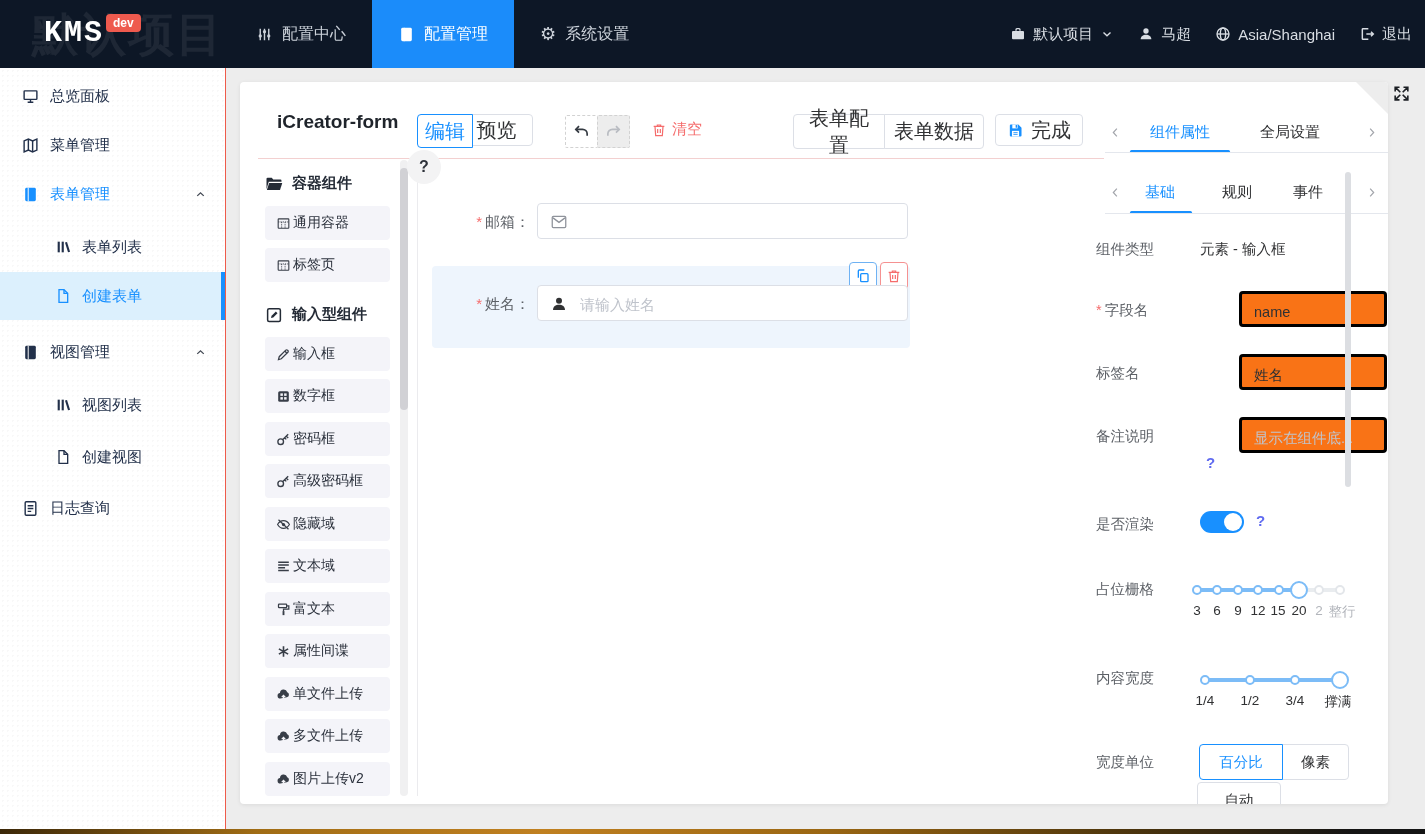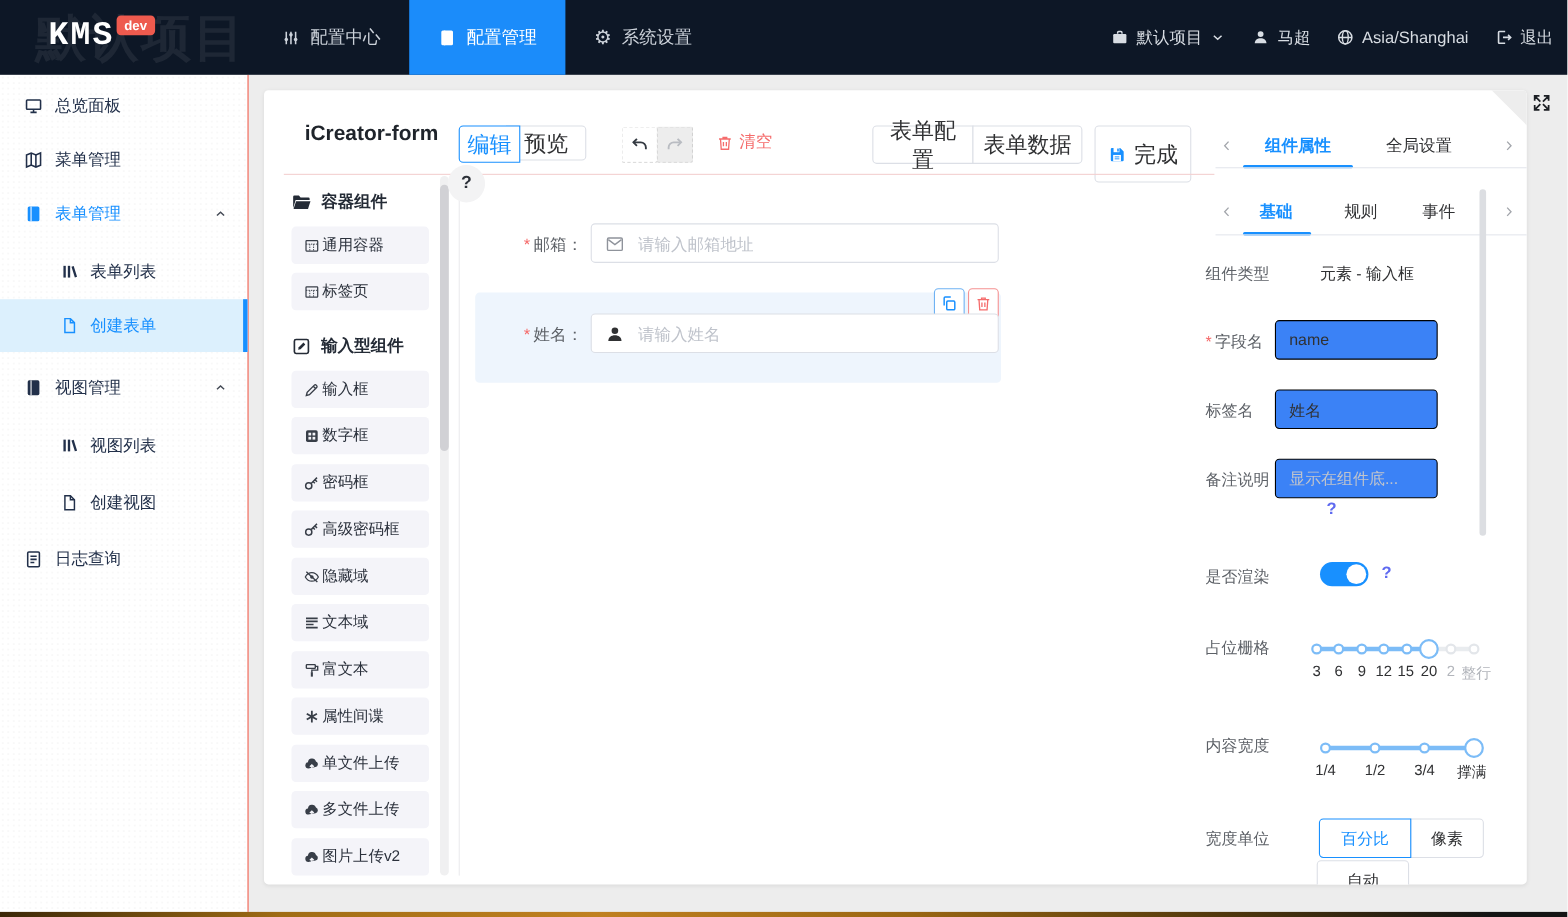--- a/index.html
+++ b/index.html
@@ -52,21 +52,21 @@
             border-radius:4px 0 0 4px;z-index:2;}
   .btn-preview{left:220px;top:32px;width:73px;height:32px;border-radius:0 4px 4px 0;}
   .sq-btn{width:33px;height:33px;border:1px dashed #d2d2d2;border-radius:2px;background:#fff;
           display:flex;align-items:center;justify-content:center;cursor:pointer;box-sizing:border-box;}
   .undo{left:325px;top:33px;color:#343a42;}
   .redo{left:357px;top:33px;background:#ededed;color:#b9bcc2;}
   .clear-btn{left:411px;top:38px;display:flex;align-items:center;gap:5px;color:#f56c6c;
              font-size:15px;cursor:pointer;}
   .btn-cfg{left:553px;top:32px;width:92px;height:35px;border-radius:4px 0 0 4px;}
   .btn-data{left:644px;top:32px;width:100px;height:35px;border-radius:0 4px 4px 0;}
-  .btn-finish{left:755px;top:32px;width:88px;height:52px;border-radius:4px;gap:7px;text-align:center;}
+  .btn-finish{left:755px;top:32px;width:88px;height:32px;border-radius:4px;gap:7px;text-align:center;}
   .tb-divider{left:18px;top:76px;width:846px;height:1px;background:#f3d0d0;}
 
   
   .pal-header{left:25px;display:flex;align-items:center;gap:9px;font-size:15px;font-weight:600;
               color:#242b36;}
   .pal-item{left:25px;width:125px;height:34px;background:#f4f4f9;border-radius:4px;
             display:flex;align-items:center;gap:2px;padding-left:11px;box-sizing:border-box;
             font-size:14px;color:#2b313c;cursor:grab;}
   .pal-item .ic{color:#383e48;}
   .pal-scroll-track{left:160px;top:78px;width:8px;height:636px;background:#f0f0f1;border-radius:4px;}
@@ -89,27 +89,27 @@
                   font-family:"Liberation Sans","DejaVu Sans",sans-serif;}
   .cv-input input::placeholder{color:#bfc3cb;}
   .mini-btn{width:28px;height:28px;border-radius:4px;background:#fff;display:flex;align-items:center;
             justify-content:center;cursor:pointer;box-sizing:border-box;}
   .copy-btn{left:609px;top:180px;border:1px solid #6fb2f3;color:#1890ff;}
   .del-btn{left:640px;top:180px;border:1px solid #f59191;color:#f56c6c;}
 
   
   .ptab-border{left:865px;width:283px;height:1px;background:#e4e7ed;}
   .ptab{position:absolute;text-align:center;font-size:15px;cursor:pointer;color:#303133;}
-  .ptab.active{color:#1890ff;font-weight:700;}
+  .ptab.active{color:#1890ff;font-weight:400;}
   .ptab-underline{position:absolute;height:3px;background:#1890ff;border-radius:2px;}
   .parrow{position:absolute;color:#a2a5ab;cursor:pointer;}
   .p-label{position:absolute;left:856px;width:90px;text-align:left;font-size:14.5px;color:#5d6167;
            white-space:nowrap;}
-  .p-input{position:absolute;left:919px;width:148px;height:36px;border:1px solid #000000;
-           border-radius:4px;box-sizing:border-box;background:#3b82f6;}
+  .p-input{position:absolute;left:999px;width:148px;height:36px;border:3px solid #000000;
+           border-radius:4px;box-sizing:border-box;background:#f97316;}
   .p-input input{width:126px;height:32px;margin:1px 0 0 10px;border:none;outline:none;font-size:14.5px;
                  color:#303133;background:transparent;
                  font-family:"Liberation Sans","DejaVu Sans",sans-serif;}
   .p-input input::placeholder{color:#c0c4cc;}
   .qmark{position:absolute;color:#5f6af0;font-weight:bold;font-size:15px;cursor:pointer;}
   .toggle{left:960px;top:429px;width:44px;height:22px;border-radius:11px;background:#1890ff;
           cursor:pointer;}
   .toggle::after{content:"";position:absolute;right:2px;top:2px;width:18px;height:18px;
                  border-radius:50%;background:#fff;}
   .slider{position:absolute;height:18px;}
@@ -519,21 +519,20 @@
 
   <div class="abs sel-row"></div>
 
   <div class="abs row cv-label" style="left:178px;top:131px">
     <span style="margin-left:auto"><span class="req">*</span><span>邮箱：</span></span>
   </div>
   <div class="abs cv-input" style="left:297px;top:121px">
     <svg class="ic" width="18" height="18" style="color:#8f939b">
         <use href="#ic-envelope"></use>
       </svg>
-    <input type="text" placeholder="请输入邮箱地址" style="">
   </div>
 
   <div class="abs mini-btn copy-btn">
     <svg class="ic" width="16" height="16">
         <use href="#ic-copy"></use>
       </svg>
   </div>
   <div class="abs mini-btn del-btn">
     <svg class="ic" width="16" height="16">
         <use href="#ic-trash"></use>

